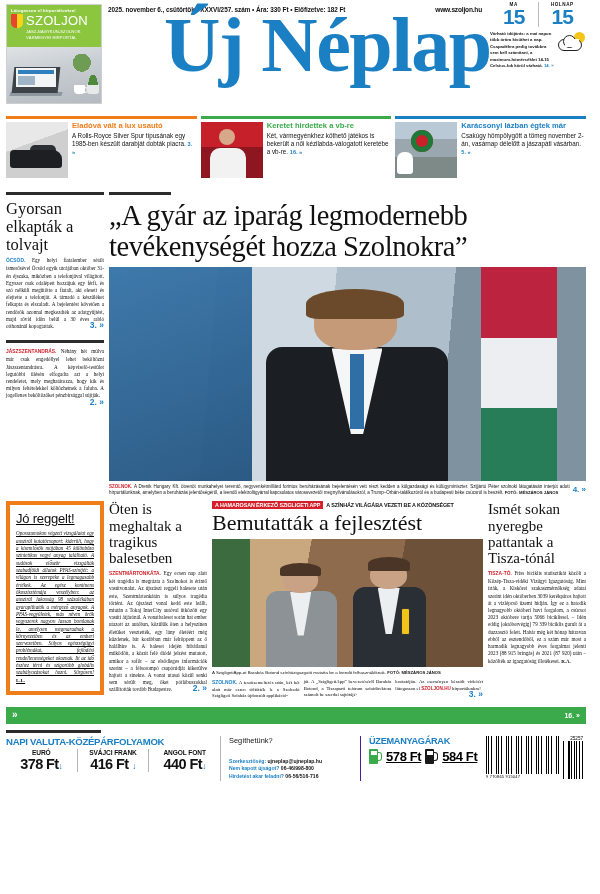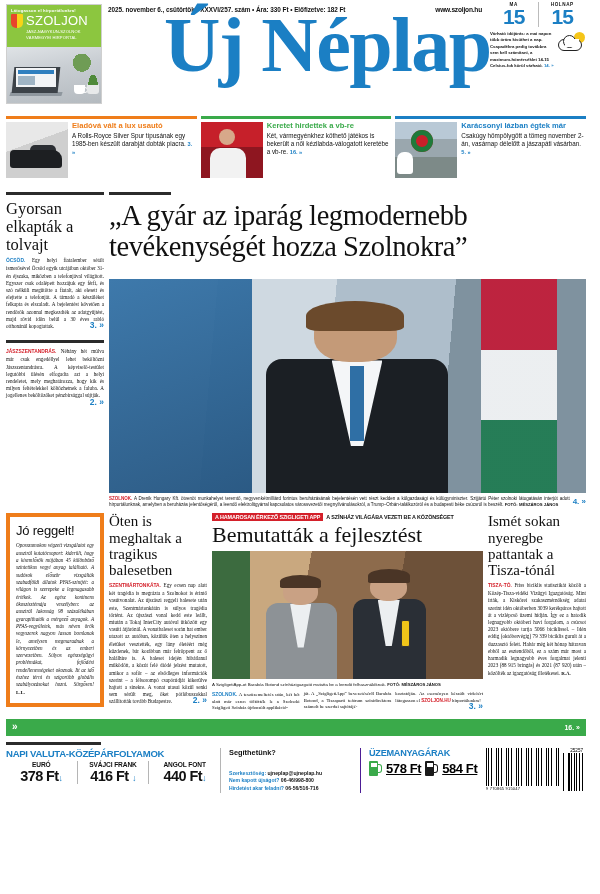--- a/index.html
+++ b/index.html
@@ -115,21 +115,21 @@
     line-height: 1.08; color:#111; font-weight: normal; margin-bottom: 4px;
   }
   .side-body { font-size: 5.1px; line-height: 1.42; text-align: justify; color:#111;
     font-family:"Liberation Serif", serif; }
   .dl { font-weight: bold; color:#1b7fc4; font-family:"Liberation Sans",sans-serif; font-size:4.9px;}
   .dl.red { color:#d4202a; }
   .pgref { display:inline-block; color:#1b7fc4; font-weight:bold; font-size:8.5px;
      font-family:"Liberation Sans",sans-serif; float:right; margin-top:-4px;}
   .headline {
     font-family:"Liberation Serif", serif; font-size: 28.5px; line-height:1.1;
-    color:#111; letter-spacing:-0.4px; margin-bottom: 16px; font-weight: normal;
+    color:#111; letter-spacing:-0.4px; margin-bottom: 4px; font-weight: normal;
   }
   .lead-photo {
     width:100%; height: 214px; position:relative; overflow:hidden;
     background: linear-gradient(180deg,#dfe6ec 0%, #b9c6d2 45%, #8fa0ad 100%);
   }
   .lp-wall { position:absolute; inset:0;
     background: linear-gradient(95deg,#e9eef2 0 22%, #cfd9e1 22% 46%, #aebecb 46% 70%, #7f929f 70% 100%);}
   .lp-blue { position:absolute; left:0; top:0; width:30%; height:100%;
     background: linear-gradient(160deg,#2f6fa5 0%, #1d4f7c 100%); opacity:.92;}
   .lp-flag { position:absolute; right:6%; top:0; width:16%; height:100%;
@@ -148,21 +148,21 @@
   .caption {
     font-size: 4.5px; line-height:1.42; color:#111; padding-top:3px;
     text-align: justify; font-family:"Liberation Sans",sans-serif;
   }
   .cap-dl { font-weight:bold; color:#d4202a; }
   .cap-credit { font-weight: bold; font-size:4.2px; }
   .cap-pg { color:#1b7fc4; font-weight:bold; font-size:8px; float:right; margin-left:3px;}
 
   
   .lower { display:flex; padding: 5px 6px 0 6px; gap:5px; }
-  .lw-col1 { width: 98px; flex:0 0 98px; }
+  .lw-col1 { width: 98px; flex:0 0 98px;text-decoration:underline; }
   .lw-col2 { width: 98px; flex:0 0 98px; }
   .lw-col3 { flex:1; }
   .lw-col4 { width: 98px; flex:0 0 98px; }
 
   .goodmorning {
     border: 4px solid #ef7d1a; padding: 6px 6px 7px 6px; position:relative;
   }
   .gm-title { font-family:"Liberation Sans", sans-serif; font-size:13px; font-weight:normal;
     color:#111; margin-bottom:4px; letter-spacing:-.2px;}
   .gm-body { font-size:5.05px; line-height:1.45; font-style:italic; text-align:justify;
@@ -211,21 +211,21 @@
   .f-curr { flex: 0 0 214px; }
   .f-curr-title { color:#1b7fc4; font-size:9.6px; font-weight:bold; letter-spacing:-.3px; margin-bottom:2px;}
   .f-curr-row { display:flex; }
   .f-cell { flex:1; text-align:center; padding:0 2px; }
   .f-cell + .f-cell { border-left:1px solid #b5b5b5; }
   .f-cell-lbl { font-size:6.6px; font-weight:bold; color:#111; letter-spacing:-.1px;}
   .f-cell-val { font-size:14.5px; font-weight:bold; color:#111; letter-spacing:-.6px; white-space:nowrap;}
   .arrow-dn { color:#1b7fc4; font-size:9px; font-weight:bold;}
 
   .f-help { flex:1; border-left:1px solid #b5b5b5; padding-left:8px; }
-  .f-help-title { font-size:7.4px; font-weight:bold; color:#111; margin-bottom:13px;}
+  .f-help-title { font-size:7.4px; font-weight:normal; color:#111; margin-bottom:13px;}
   .f-help-line { font-size:5.1px; color:#111; line-height:1.5; font-weight:bold;}
   .f-help-k { color:#1b7fc4; }
 
   .f-fuel { flex: 0 0 118px; border-left:1px solid #4c1d95; padding-left:8px; }
   .f-fuel-title { color:#1b7fc4; font-size:9.2px; font-weight:bold; letter-spacing:-.3px; margin-bottom:3px;}
   .f-fuel-row { display:flex; align-items:center; gap:4px; }
   .pump { width:13px; height:15px; position:relative; flex:0 0 13px;}
   .pump-b { position:absolute; left:0; top:0; width:9px; height:15px; border-radius:1px;}
   .pump-b.g { background:#3aaa4a;} .pump-b.d { background:#1a1a1a;}
   .pump-w { position:absolute; left:1.5px; top:2px; width:6px; height:4px; background:#fff;}

